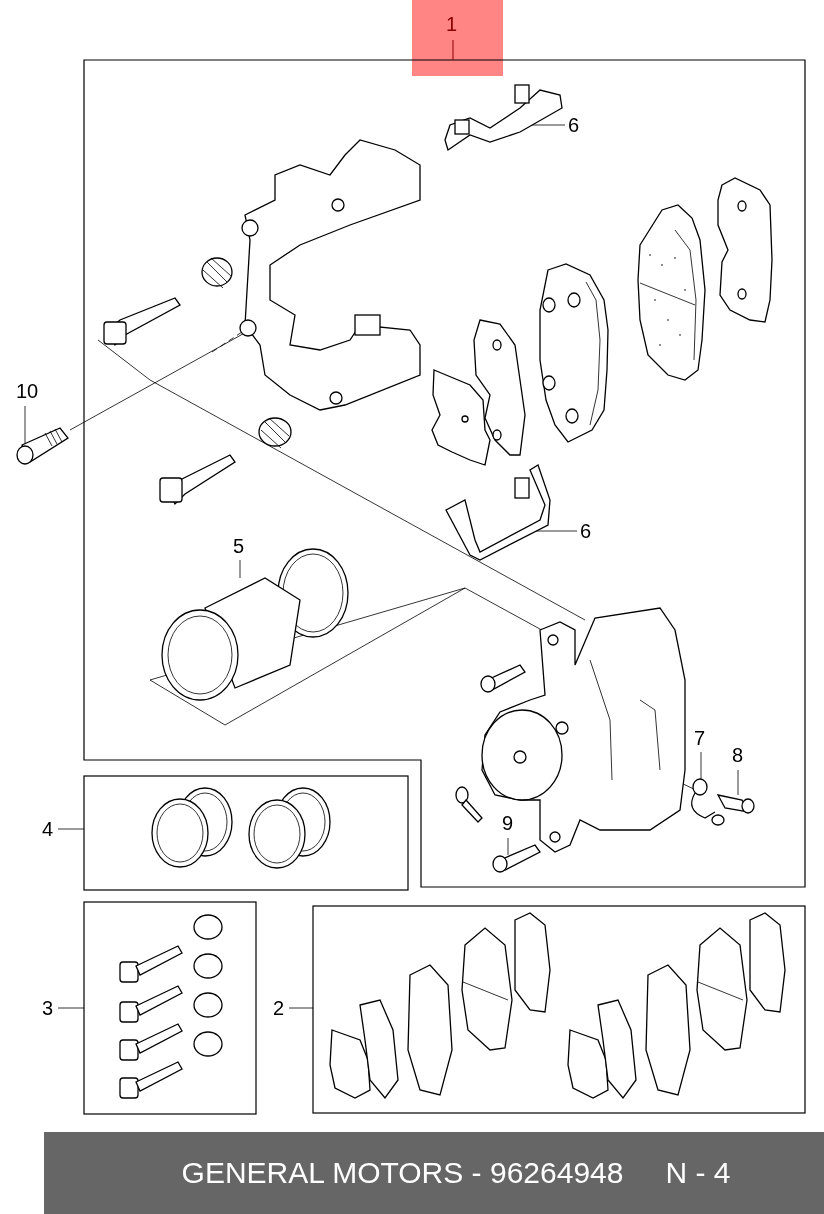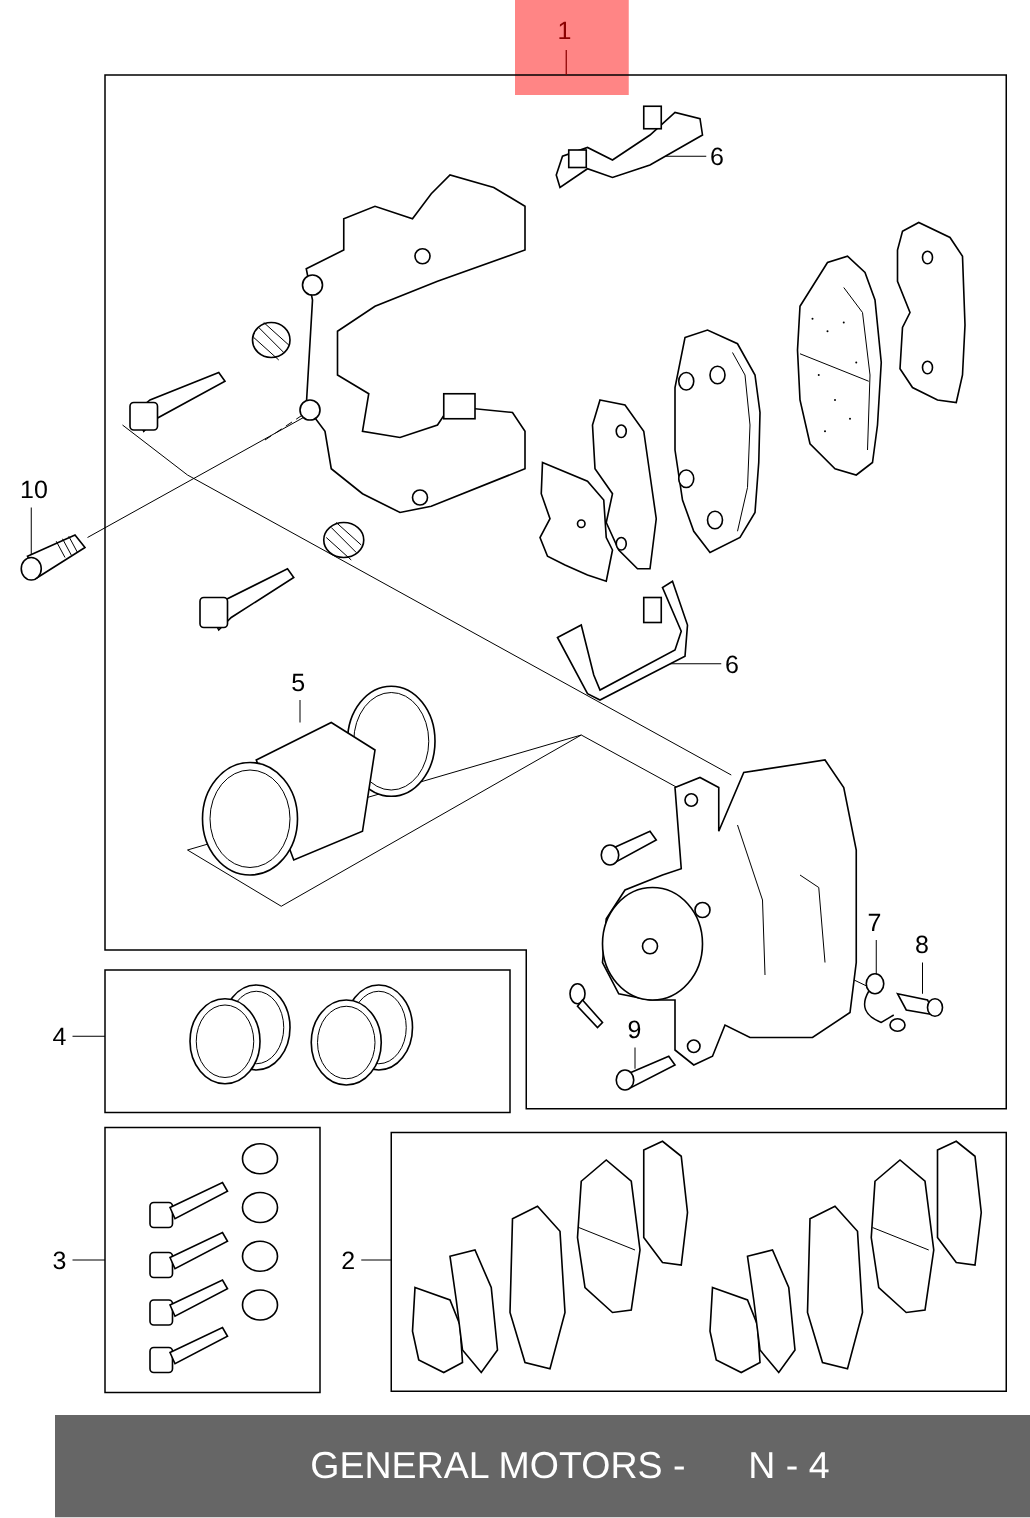--- a/index.html
+++ b/index.html
@@ -264,14 +264,14 @@
     <path class="part" d="M570,1030 L598,1040 L606,1060 L608,1090 L593,1098 L573,1088 L568,1065 Z"></path>
     <path class="part" d="M598,1005 L618,1000 L631,1030 L636,1080 L623,1098 L608,1080 L603,1040 Z"></path>
     <path class="part" d="M648,975 L668,965 L686,985 L690,1050 L678,1095 L658,1090 L646,1050 Z"></path>
     <path class="part" d="M700,945 L720,928 L740,945 L747,1000 L740,1048 L725,1050 L703,1030 L697,990 Z"></path>
     <path class="thin" d="M698,982 L743,1000"></path>
     <path class="part" d="M750,920 L765,913 L780,925 L785,970 L780,1012 L765,1010 L750,990 Z"></path>
   </g>
 </svg>
 
 <div id="footer">
-  <span>GENERAL MOTORS</span>&nbsp;<span>-</span>&nbsp;<span class="gap"></span><span>N - 4</span>
+  <span>GENERAL MOTORS</span>&nbsp;<span>-</span>&nbsp;<span>96264948</span><span class="gap"></span><span>N - 4</span>
 </div>
 
 </body></html>

